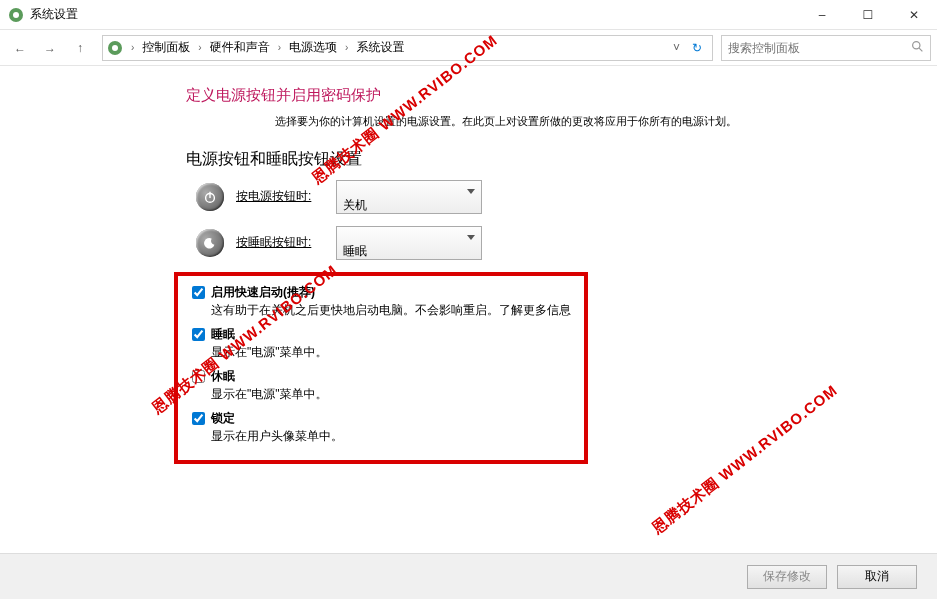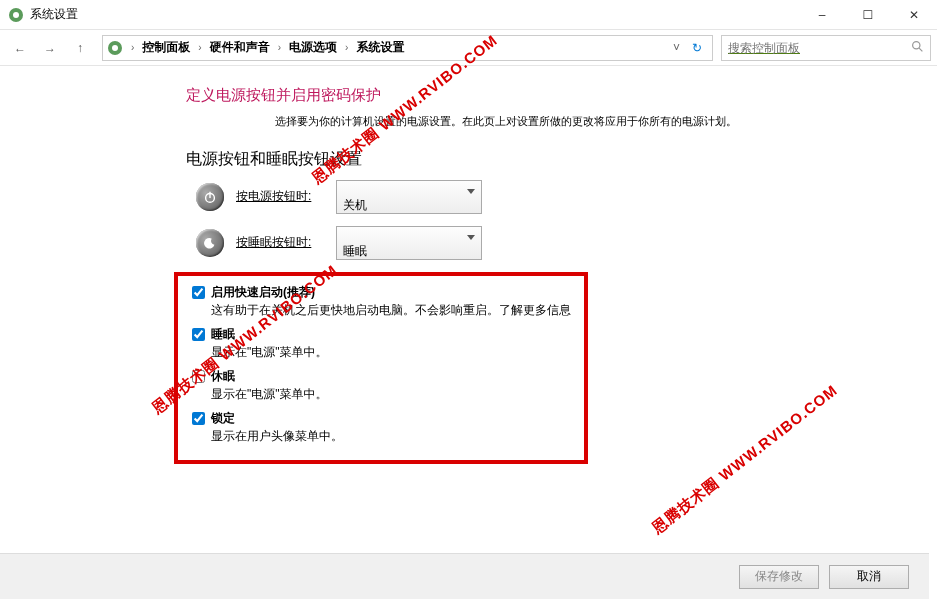--- a/index.html
+++ b/index.html
@@ -9,26 +9,26 @@
 .titlebar .app-icon { width: 16px; height: 16px; margin-right: 6px; }
 .titlebar .title { flex: 1; font-size: 12px; }
 .title-controls { display: flex; }
 .title-controls .ctrl { width: 46px; height: 30px; display: flex; align-items: center; justify-content: center; color: #333; }
 
 .navbar { height: 36px; display: flex; align-items: center; padding: 0 6px; border-bottom: 1px solid #e5e5e5; gap: 2px; }
 .nav-btn { width: 28px; height: 28px; display: flex; align-items: center; justify-content: center; color: #555; border-radius: 2px; }
 .breadcrumb-wrap { flex: 1; height: 26px; border: 1px solid #ccc; margin: 0 6px; display: flex; align-items: center; padding: 0 4px; gap: 2px; background: #fff; }
 .breadcrumb-wrap .bc-icon { width: 16px; height: 16px; margin-right: 4px; }
 .breadcrumb-wrap .bc-sep { color: #666; font-size: 10px; padding: 0 2px; }
-.breadcrumb-wrap .bc-item { padding: 2px 4px; white-space: nowrap; font-weight: bold; }
+.breadcrumb-wrap .bc-item { padding: 2px 4px; white-space: nowrap; }
 .breadcrumb-wrap .bc-spacer { flex: 1; }
 .breadcrumb-wrap .bc-drop { color: #666; padding: 0 4px; }
 .breadcrumb-wrap .bc-refresh { color: #0078d4; padding: 0 6px; }
 .searchbox { width: 210px; height: 26px; border: 1px solid #ccc; display: flex; align-items: center; padding: 0 6px; color: #888; }
-.searchbox .sinput { flex: 1; border: none; outline: none; font-size: 12px; color: #4d7c0f; background: transparent; text-decoration: underline; }
+.searchbox .sinput { flex: 1; border: none; outline: none; font-size: 12px; color: #0f766e; background: transparent; }
 .searchbox .sicon { color: #999; }
 
 .content-outer { position: absolute; top: 70px; left: 0; right: 0; bottom: 46px; overflow: auto; }
 .content { width: 640px; margin-left: 186px; padding-top: 16px; }
 .heading { color: #be185d; font-size: 15px; margin-bottom: 8px; }
 .subtext { font-size: 11px; margin-bottom: 18px; line-height: 1.6; text-align: center; }
 .section-label { font-size: 16px; margin-bottom: 10px; }
 
 .row { display: flex; align-items: center; margin-bottom: 12px; padding-left: 10px; }
 .row .icon-circle { width: 28px; height: 28px; border-radius: 50%; background: radial-gradient(circle at 35% 35%, #aaa, #555); display: flex; align-items: center; justify-content: center; margin-right: 12px; box-shadow: inset -1px -1px 2px #333, inset 1px 1px 2px #ddd; }
@@ -40,21 +40,21 @@
 .shutdown-label { font-size: 12px; margin: 8px 0 10px 0; }
 
 .highlight-box { border: 4px solid #d90000; padding: 8px 4px 8px 14px; width: 414px; margin-left: -12px; }
 .chk-row { margin-bottom: 6px; }
 .chk-line { display: flex; align-items: center; gap: 6px; }
 .chk-line input[type=checkbox] { width: 13px; height: 13px; accent-color: #0078d4; }
 .chk-line .ct { font-weight: bold; font-size: 12px; }
 .chk-desc { font-size: 12px; margin-left: 19px; line-height: 1.6; }
 .chk-desc a { color: #000000; text-decoration: none; }
 
-.footer { position: absolute; bottom: 0; left: 0; right: 8px; height: 46px; background: #f0f0f0; display: flex; align-items: center; justify-content: flex-end; padding-right: 20px; gap: 10px; border-top: 1px solid #ddd; }
+.footer { position: absolute; bottom: 0; left: 0; right: 0; height: 46px; background: #f0f0f0; display: flex; align-items: center; justify-content: flex-end; padding-right: 20px; gap: 10px; border-top: 1px solid #ddd; }
 .footer .btn { min-width: 80px; height: 24px; border: 1px solid #adadad; background: linear-gradient(#f5f5f5,#e1e1e1); display: flex; align-items: center; justify-content: center; font-size: 12px; padding: 0 14px; }
 .footer .btn.disabled { color: #888; }
 
 .watermark { position: absolute; color: #d90000; font-weight: bold; font-size: 15px; transform: rotate(-38deg); pointer-events: none; white-space: nowrap; letter-spacing: 1px; }
 .wm1 { top: 100px; left: 290px; }
 .wm2 { top: 330px; left: 130px; }
 .wm3 { top: 450px; left: 630px; }
 </style>
 </head>
 <body>

